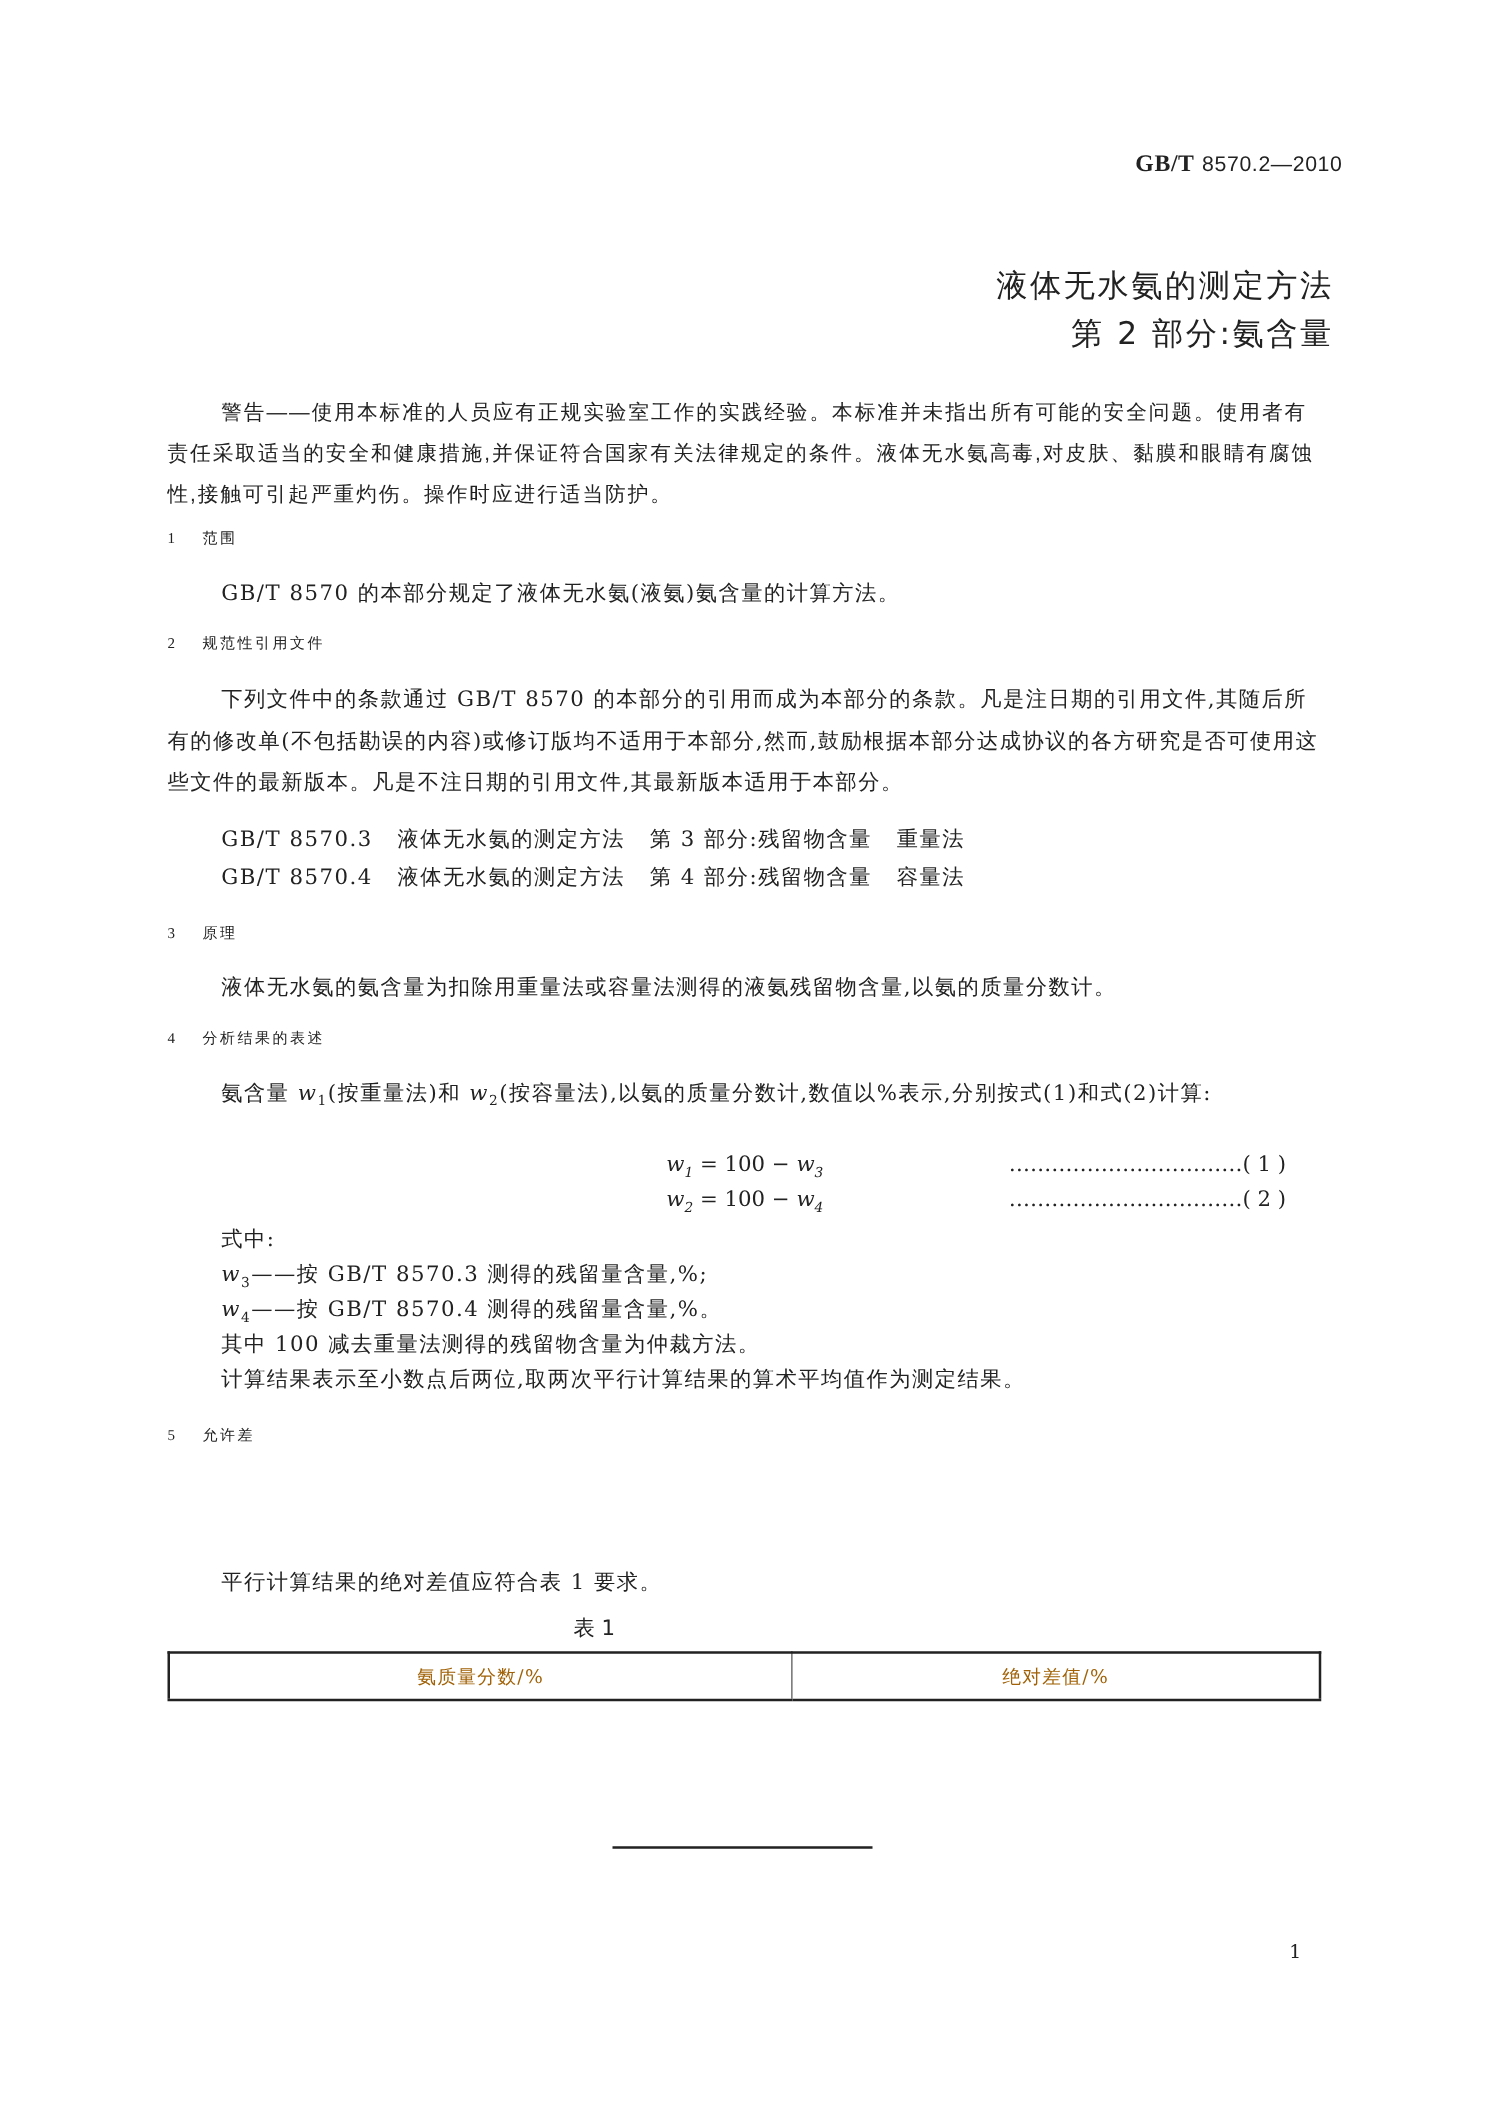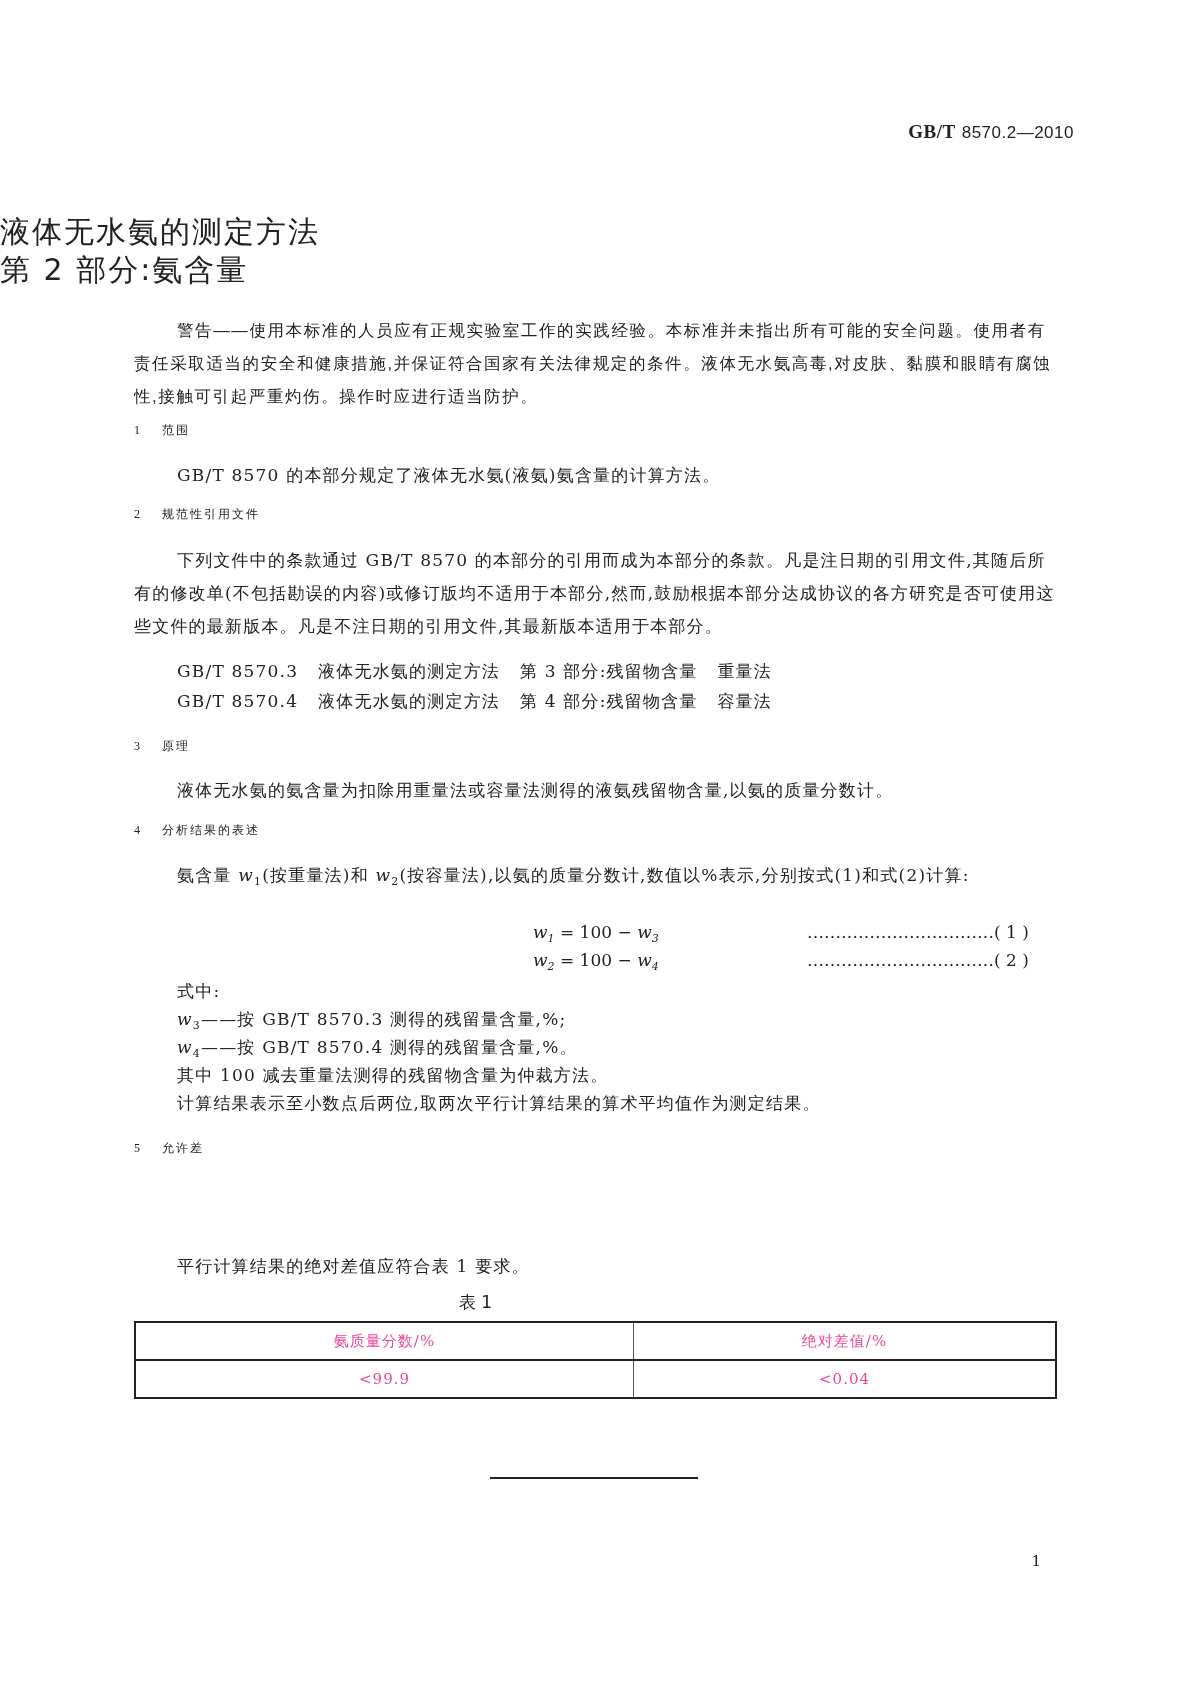--- a/index.html
+++ b/index.html
@@ -1,33 +1,33 @@
 <!DOCTYPE html>
 <html><head>
 <meta charset="utf-8">
 <style>
   html, body { margin:0; padding:0; background:#ffffff; }
   body { width:1191px; height:1684px; position:relative; overflow:hidden;
          font-family: "DejaVu Serif", "Liberation Serif", serif; color:#222; }
   .abs { position:absolute; }
   .std-code { right:117px; top:121px; font-size:17px; font-family:"Liberation Sans", sans-serif; letter-spacing:0.5px; }
   .std-code b { font-family:"Liberation Serif", serif; font-weight:bold; font-size:19px; margin-right:6px; }
-  .title { left:0; width:1067px; text-align:left; font-family:"DejaVu Sans", sans-serif; font-size:30px; letter-spacing:2px; }
+  .title { left:0; width:1067px; text-align:right; font-family:"DejaVu Sans", sans-serif; font-size:25px; letter-spacing:2px; }
   .para { left:134px; width:925px; font-size:17px; line-height:33px; letter-spacing:1.2px; }
   .sans { font-family:Liberation Sans, sans-serif; }
   .indent { text-indent:43px; }
   .heading { left:134px; font-family:Liberation Serif, serif; font-size:12px; letter-spacing:2px; }
   .heading .num { display:inline-block; width:28px; }
   .line { left:177px; font-size:17px; letter-spacing:1.2px; white-space:pre; }
   .eq { font-size:17px; font-style:italic; }
   .eq-dots { font-size:17px; letter-spacing:0px; }
   sub { font-size:11px; }
   table.t1 { position:absolute; left:134px; top:1321px; width:923px; border-collapse:collapse;
              border:2px solid #222; font-size:15px; }
-  table.t1 td, table.t1 th { border:1px solid #555; height:34px; text-align:center; font-weight:normal; letter-spacing:1px; color:#ec4899; }
+  table.t1 td, table.t1 th { border:1px solid #555; height:34px; text-align:center; font-weight:normal; letter-spacing:1px; color:#a16207; }
   table.t1 thead th { border-bottom:2px solid #222; }
   .t-caption { left:0; width:951px; text-align:center; top:1291px; font-family:"DejaVu Sans", sans-serif; font-size:17px; }
   .end-rule { left:490px; top:1477px; width:208px; border-top:2px solid #222; }
   .page-num { right:150px; top:1552px; font-size:15px; }
 </style>
 </head>
 <body>
 
 <div class="abs std-code"><b>GB/T</b><span>8570.2—2010</span></div>
 
@@ -67,21 +67,17 @@
 
 <div class="abs t-caption">表 1</div>
 <table class="t1">
   <thead>
     <tr>
       <th>氨质量分数/%</th>
       <th>绝对差值/%</th>
     </tr>
   </thead>
   <tbody>
-    <tr>
-      <td>&lt;99.9</td>
-      <td>&lt;0.04</td>
-    </tr>
   </tbody>
 </table>
 
 <div class="abs end-rule"></div>
 <div class="abs page-num">1</div>
 
 </body></html>

